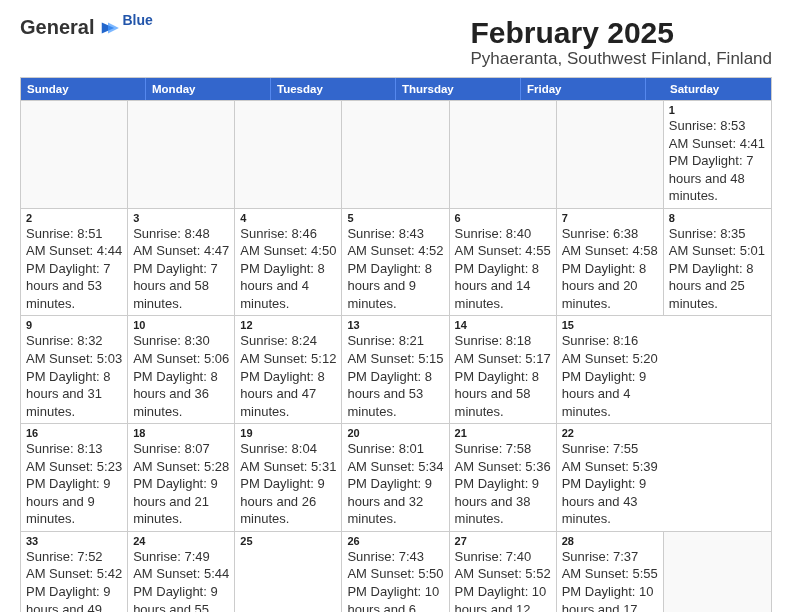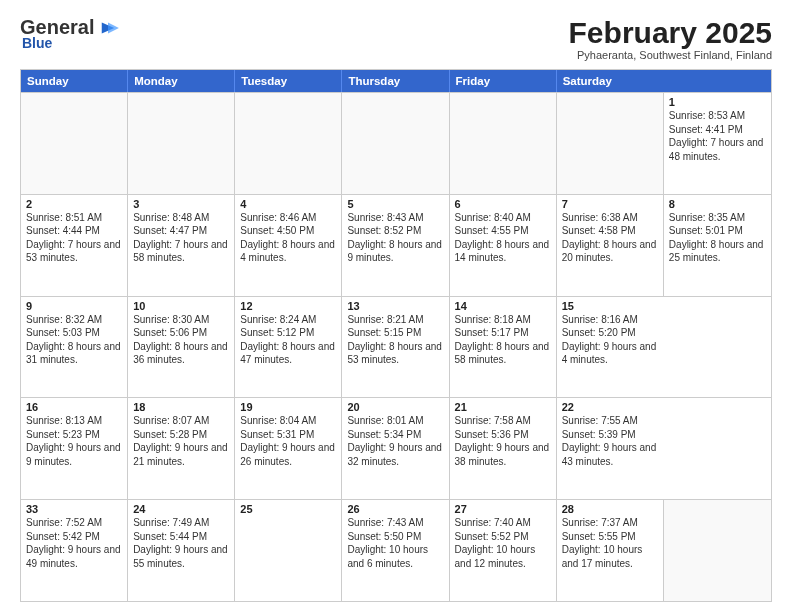--- a/index.html
+++ b/index.html
@@ -18,66 +18,65 @@
       flex-direction: column;
     }
     .header {
       display: flex;
       align-items: flex-start;
       justify-content: space-between;
       margin-bottom: 8px;
     }
     .logo {
       display: flex;
-      flex-direction: column;
+      flex-direction: row;
       align-items: flex-start;
     }
     .logo-arrow {
       width: 24px;
       height: 14px;
       margin-left: 2px;
     }
     .logo-row {
       display: flex;
       align-items: center;
     }
     .title-block {
-      text-align: right;
     }
     .title-block h1 {
       font-size: 30px;
       font-weight: bold;
       color: #222;
       line-height: 1.1;
     }
     .title-block h2 {
-      font-size: 11px;
+      font-size: 17px;
       font-weight: normal;
       color: #444;
     }
     .calendar {
       flex: 1;
       display: flex;
       flex-direction: column;
       border: 1px solid #ccc;
     }
     .cal-header {
       display: grid;
-      grid-template-columns: repeat(7, 1fr);
+      grid-template-columns: repeat(6, 1fr);
       background: #3366cc;
     }
     .cal-header-cell {
       color: #fff;
       font-size: 11.5px;
       font-weight: bold;
       padding: 5px 6px;
       text-align: left;
       border-right: 1px solid #5588ee;
     }
-    .cal-header-cell:last-child { border-right: none; }
+    .cal-header-cell:last-child { border-right: none; margin-left: 18px; }
     .cal-body {
       flex: 1;
       display: flex;
       flex-direction: column;
     }
     .cal-row {
       display: grid;
       grid-template-columns: repeat(7, 1fr);
       flex: 1;
       border-top: 1px solid #ccc;
@@ -94,21 +93,21 @@
     .cal-cell:last-child { border-right: none; }
     .cal-cell.empty { background: #f9f9f9; }
     .day-num {
       font-size: 11px;
       font-weight: bold;
       color: #222;
       display: block;
       margin-bottom: 1px;
     }
     .day-info {
-      font-size: 10px;
+      font-size: 13px;
       color: #333;
       line-height: 1.35;
     }
   </style>
 </head>
 <body>
 
 <div class="page">
   <div class="header">
     <div class="logo">
@@ -166,21 +165,21 @@
           </div>
           <div class="cal-cell">
             <span class="day-num">4</span>
             <div class="day-info">Sunrise: 8:46 AM
 Sunset: 4:50 PM
 Daylight: 8 hours and 4 minutes.</div>
           </div>
           <div class="cal-cell">
             <span class="day-num">5</span>
             <div class="day-info">Sunrise: 8:43 AM
-Sunset: 8:52 PM
+Sunset: 4:52 PM
 Daylight: 8 hours and 9 minutes.</div>
           </div>
           <div class="cal-cell">
             <span class="day-num">6</span>
             <div class="day-info">Sunrise: 8:40 AM
 Sunset: 4:55 PM
 Daylight: 8 hours and 14 minutes.</div>
           </div>
           <div class="cal-cell">
             <span class="day-num">7</span>

